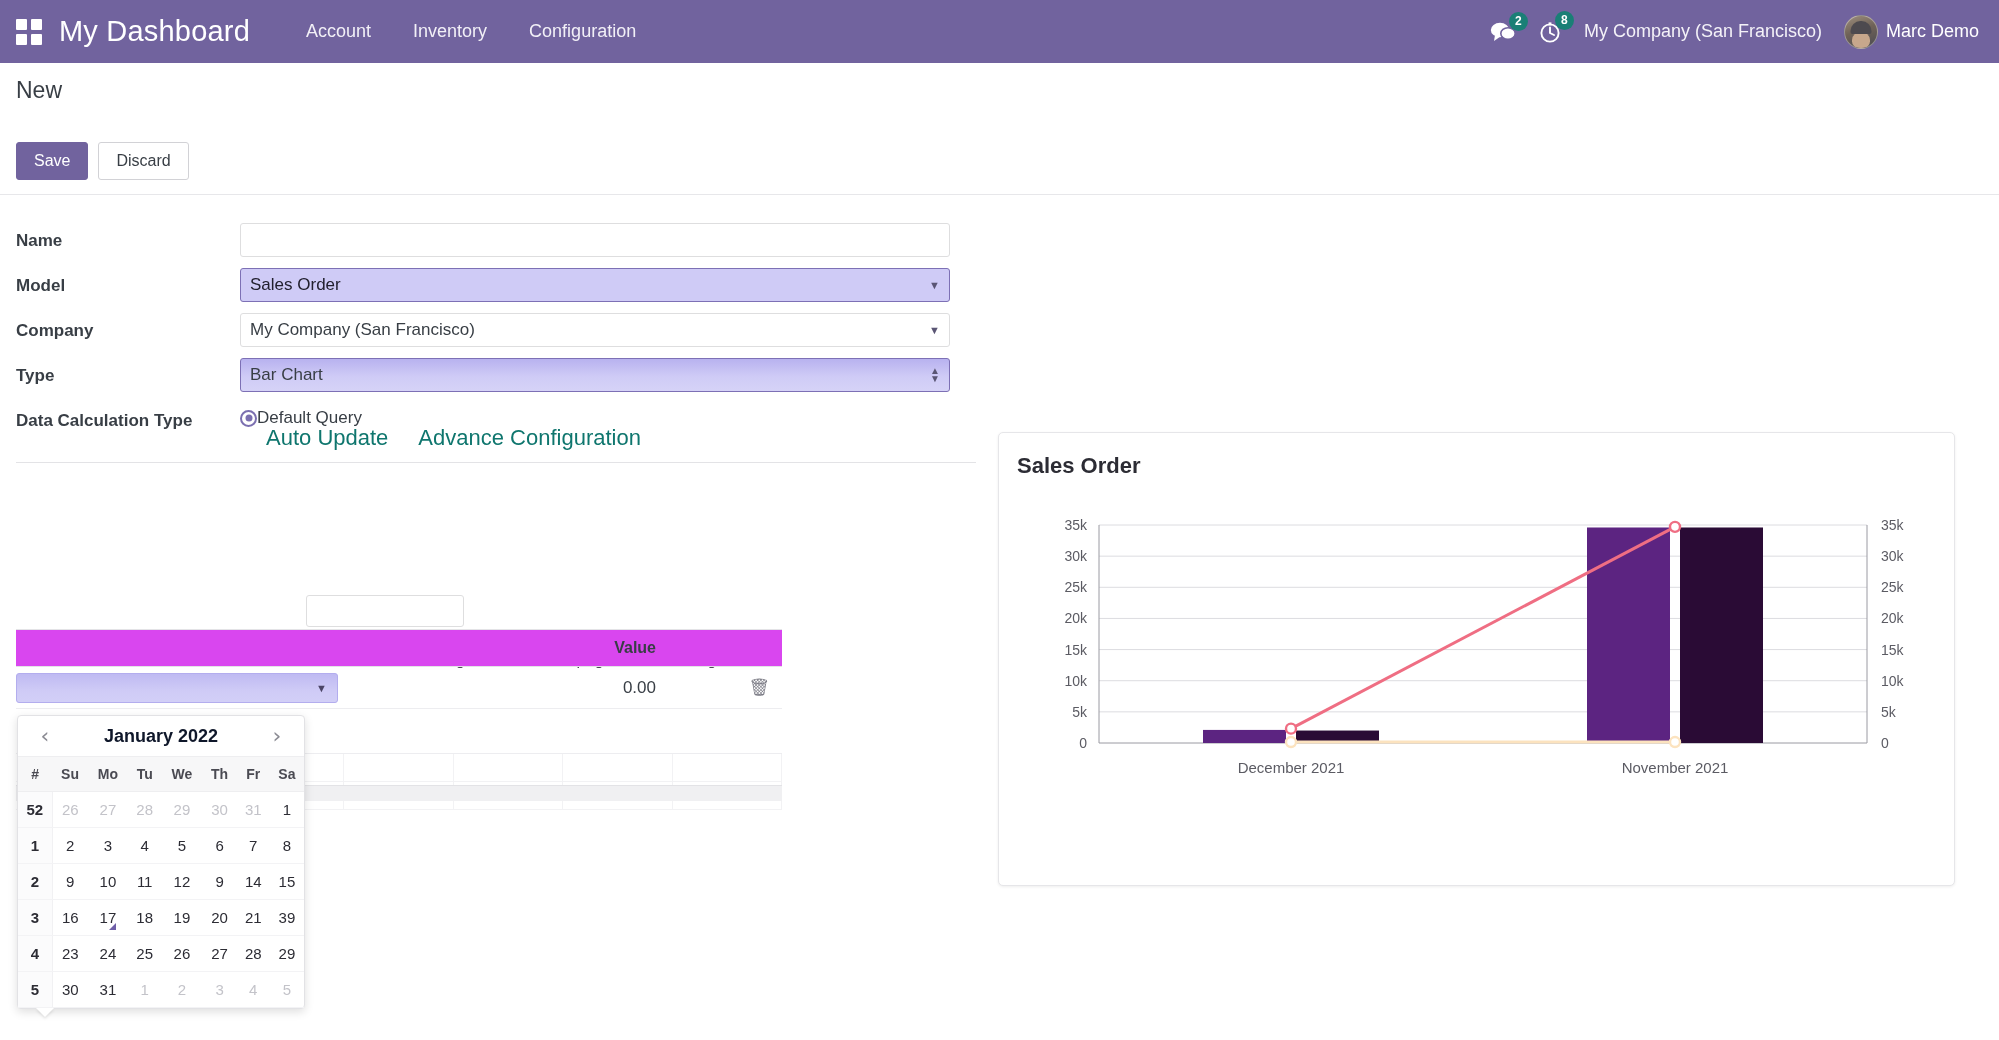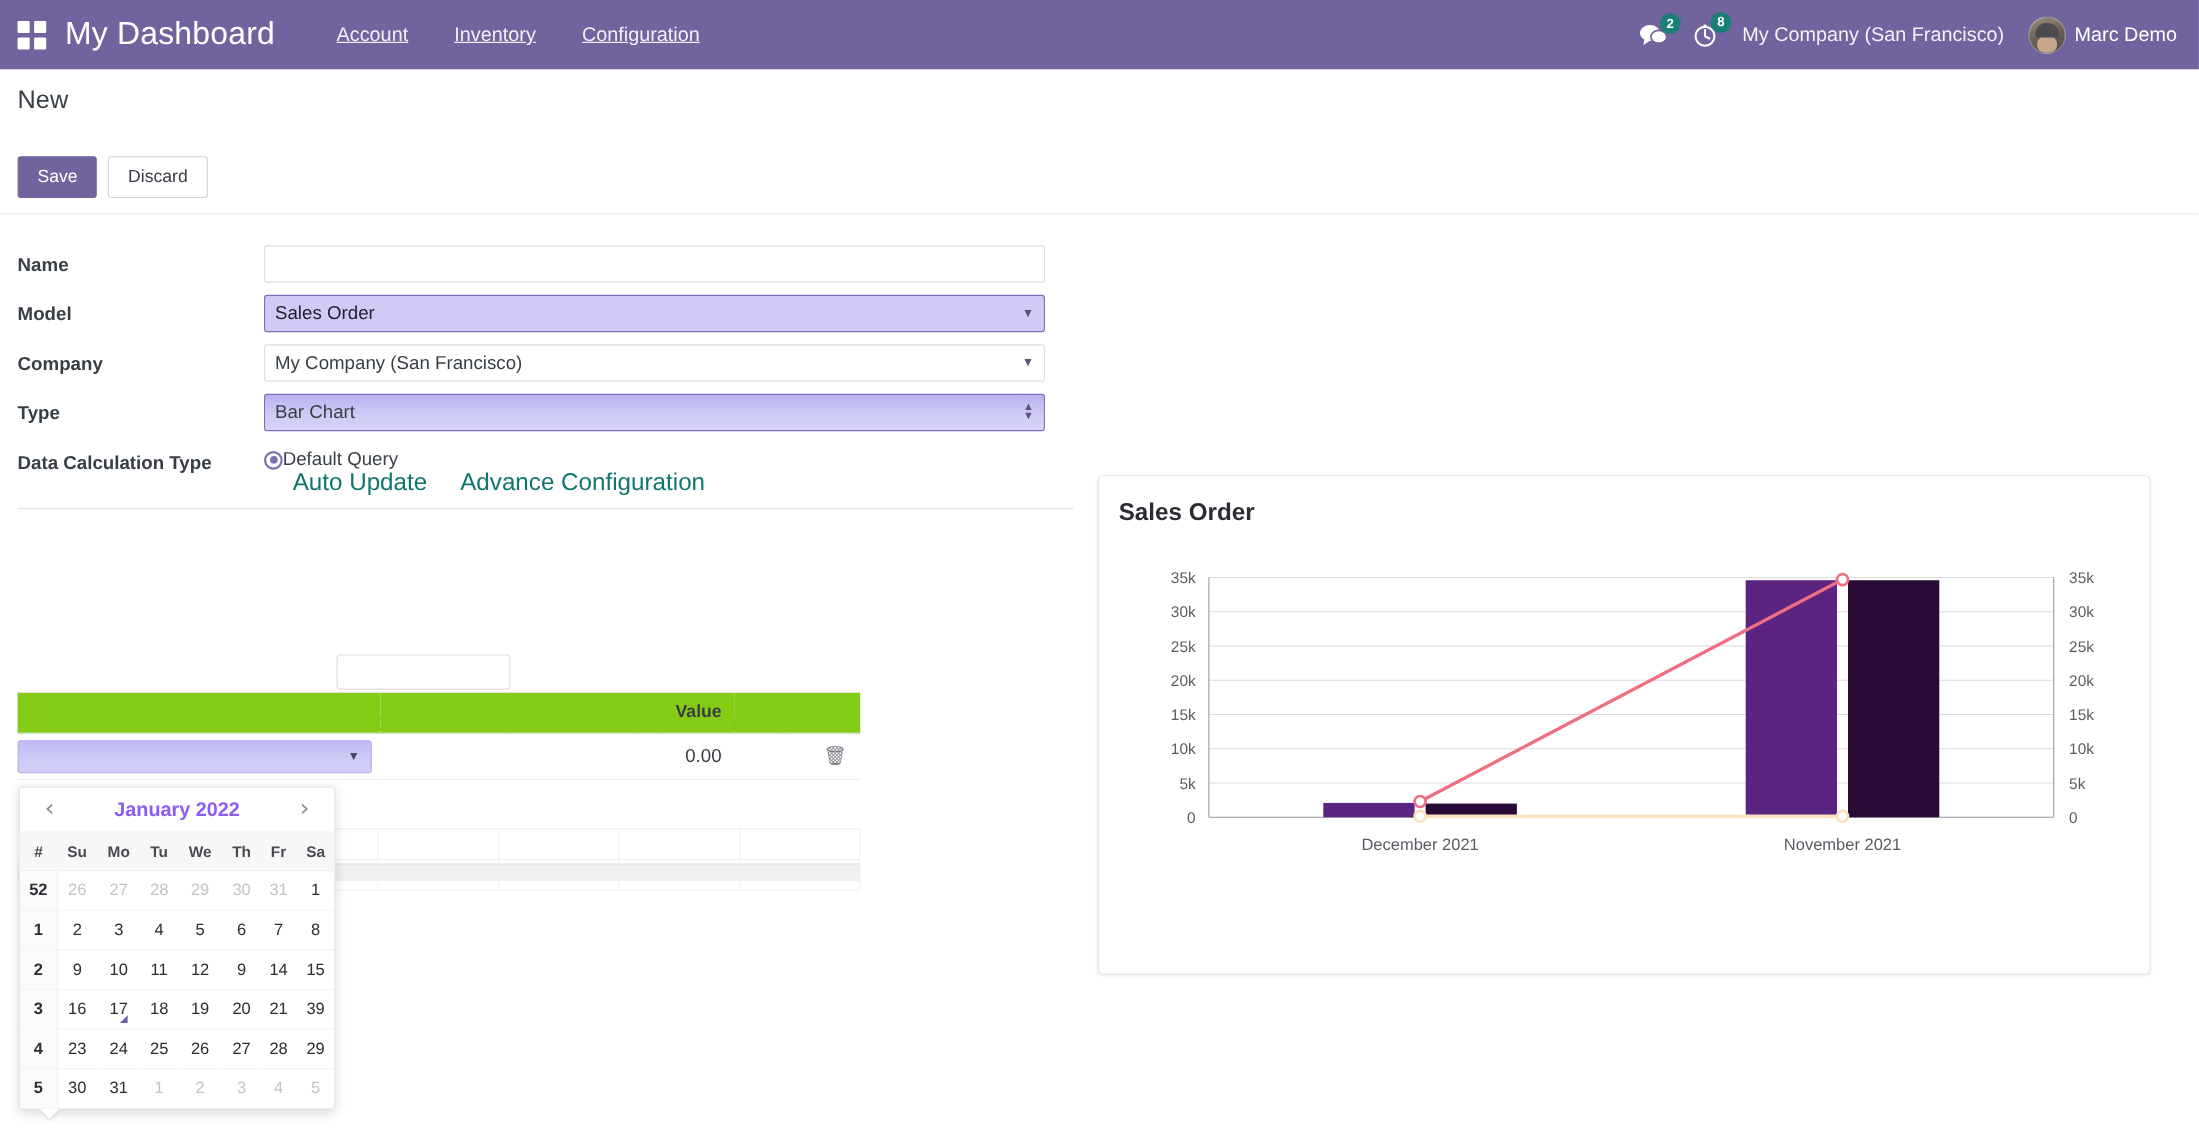--- a/index.html
+++ b/index.html
@@ -23,21 +23,21 @@
     margin-left: 16px; width: 26px; height: 26px;
     display: grid; grid-template-columns: 11px 11px; grid-template-rows: 11px 11px;
     gap: 4px; cursor: pointer;
   }
   .apps-icon i { display:block; background:#fff; border-radius:1px; }
   .brand {
     margin-left: 17px;
     font-size: 29px; font-weight: 400; letter-spacing: .2px;
     white-space: nowrap;
   }
-  .menus { display: flex; align-items: center; margin-left: 42px; gap: 14px; text-decoration: underline; }
+  .menus { display: flex; align-items: center; margin-left: 42px; gap: 14px; }
   .menu-item {
     font-size: 18px; padding: 8px 14px; border-radius: 3px;
     cursor: pointer; white-space: nowrap; color: #f2f0f7;
   }
   .sys-right {
     margin-left: auto; display: flex; align-items: center; gap: 22px;
     padding-right: 20px;
   }
   .sys-icon { position: relative; cursor: pointer; display:flex; align-items:center; }
   .badge {
@@ -137,21 +137,21 @@
   }
   .hint-text {
     position: absolute; left: 300px; top: 188px;
     font-size: 16px; color: #4a4a52; white-space: nowrap;
   }
 
   
   .o2m { position: absolute; left: 16px; top: 426px; width: 766px; }
   .o2m table { border-collapse: collapse; width: 100%; }
   .o2m thead th {
-    background: #84cc16; border-top: 1px solid #e3e3e6; border-bottom: 1px solid #e3e3e6;
+    background: #d946ef; border-top: 1px solid #e3e3e6; border-bottom: 1px solid #e3e3e6;
     font-size: 16px; font-weight: 700; color: #383e45;
     padding: 9px 12px; text-align: right;
   }
   .o2m thead th.col-field { text-align: left; width: 330px; }
   .o2m thead th.col-trash { width: 114px; }
   .o2m tbody td {
     border-bottom: 1px solid #ededf0; padding: 7px 12px;
     font-size: 17px; color: #383e45; text-align: right; height: 42px;
   }
   .o2m tbody td.cell-field { text-align: left; padding: 0; }
@@ -183,21 +183,21 @@
     z-index: 40;
   }
   .dp-head {
     display: flex; align-items: center; justify-content: space-between;
     padding: 9px 14px 9px 14px;
   }
   .dp-arrow {
     font-size: 22px; color: #8b8b93; cursor: pointer; width: 26px; text-align: center;
     font-family: "DejaVu Sans", sans-serif; line-height: 1;
   }
-  .dp-title { font-size: 18px; font-weight: 700; color: #8b5cf6; }
+  .dp-title { font-size: 18px; font-weight: 700; color: #0f172a; }
   .dp-table { width: 100%; border-collapse: collapse; }
   .dp-table th {
     background: #f7f7f8; font-size: 14px; font-weight: 700; color: #4a4a52;
     padding: 9px 0; text-align: center; border-top: 1px solid #eeeef0;
     border-bottom: 1px solid #eeeef0;
   }
   .dp-table td {
     font-size: 15px; color: #2c2c34; text-align: center; padding: 9px 0;
     border-bottom: 1px solid #f3f3f5; cursor: pointer; position: relative;
   }

